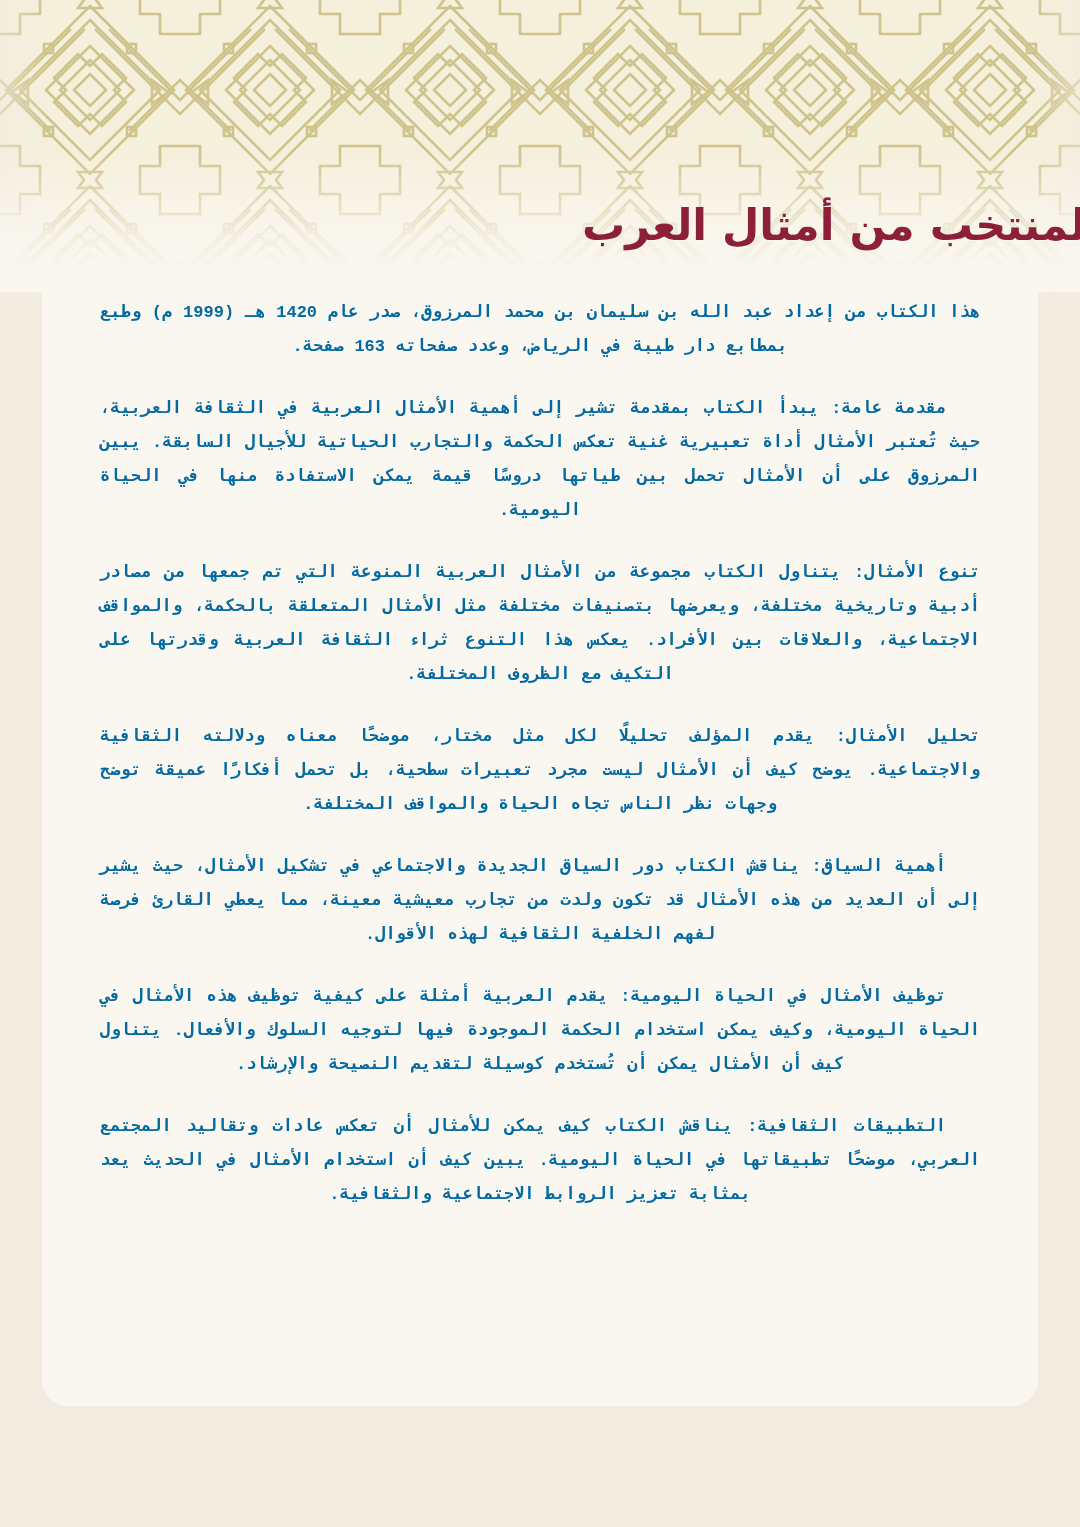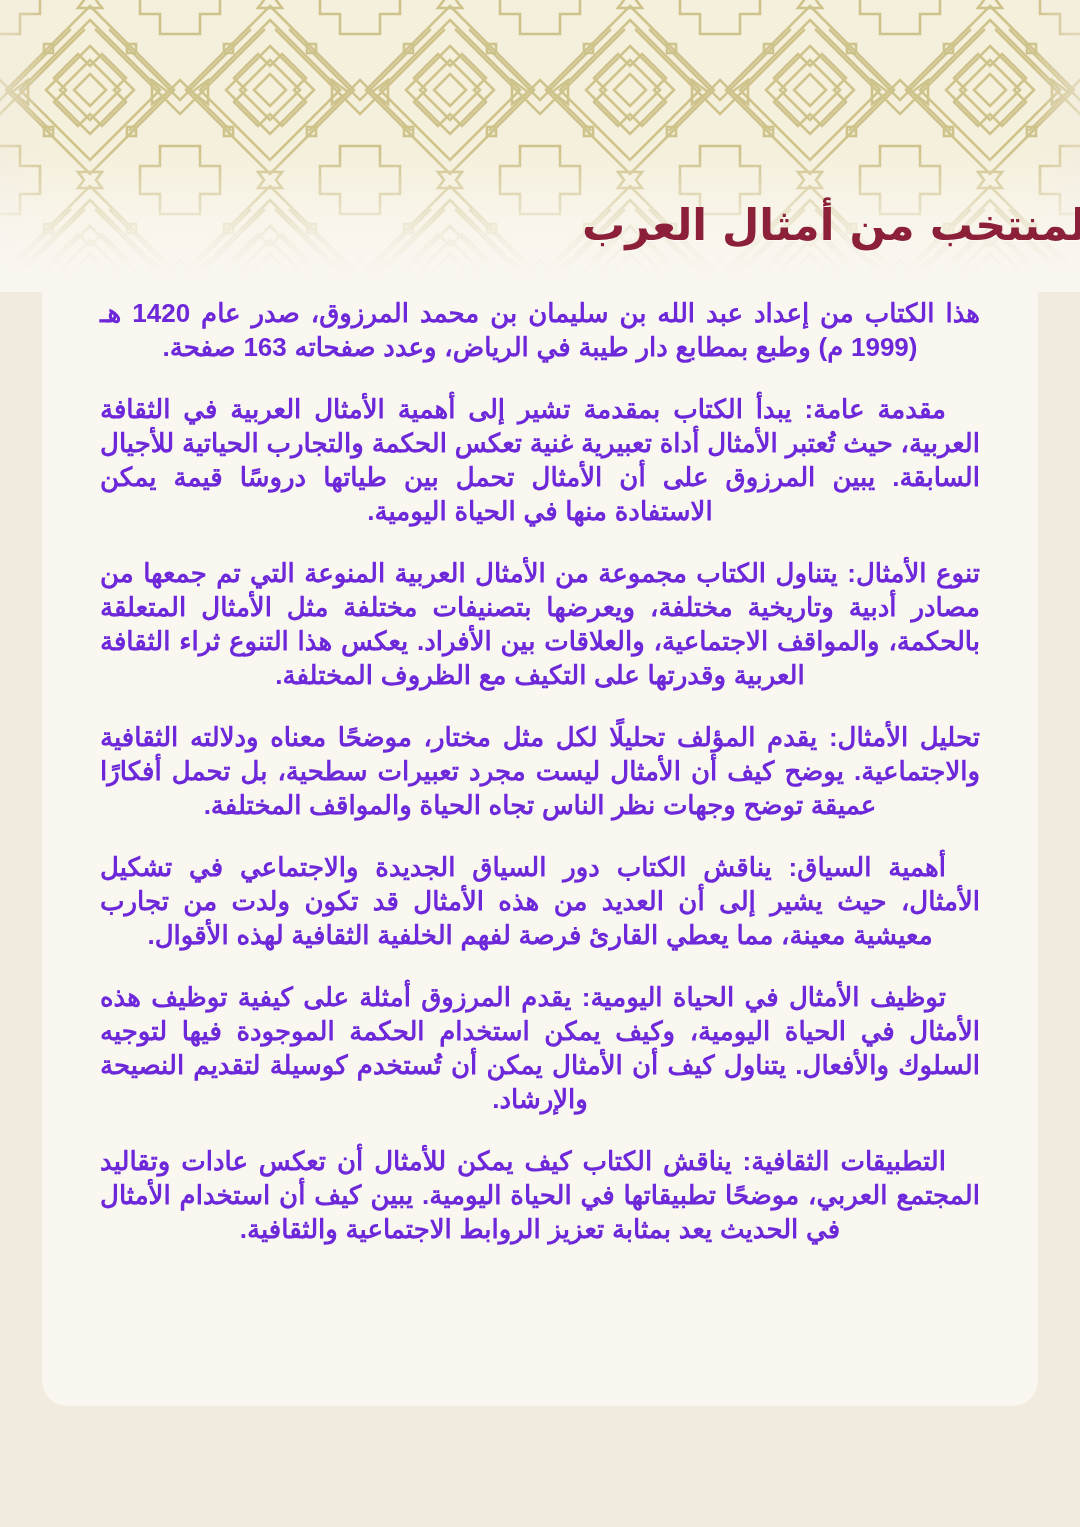--- a/index.html
+++ b/index.html
@@ -102,25 +102,25 @@
     position: absolute;
     left: 100px;
     top: 296px;
     width: 880px;
     z-index: 3;
     direction: rtl;
     text-align: justify;
     text-align-last: center;
   }
   .para {
-    font-family: Liberation Sans, sans-serif;
+    font-family: Liberation Mono, monospace;
     font-weight: bold;
-    font-size: 26px;
+    font-size: 17px;
     line-height: 34px;
-    color: #6d28d9;
+    color: #0369a1;
     margin: 0 0 28px 0;
     direction: rtl;
     text-align: justify;
     text-align-last: center;
     word-spacing: 0.5px;
   }
   .para.indent {
     text-indent: 34px;
   }
   .para:last-child {
@@ -182,15 +182,15 @@
 </div>
 
 <h1 id="doc-title">المنتخب من أمثال العرب</h1>
 
 <div id="content">
   <p class="para">هذا الكتاب من إعداد عبد الله بن سليمان بن محمد المرزوق، صدر عام 1420 هـ (1999 م) وطبع بمطابع دار طيبة في الرياض، وعدد صفحاته 163 صفحة.</p>
   <p class="para indent">مقدمة عامة: يبدأ الكتاب بمقدمة تشير إلى أهمية الأمثال العربية في الثقافة العربية، حيث تُعتبر الأمثال أداة تعبيرية غنية تعكس الحكمة والتجارب الحياتية للأجيال السابقة. يبين المرزوق على أن الأمثال تحمل بين طياتها دروسًا قيمة يمكن الاستفادة منها في الحياة اليومية.</p>
   <p class="para">تنوع الأمثال: يتناول الكتاب مجموعة من الأمثال العربية المنوعة التي تم جمعها من مصادر أدبية وتاريخية مختلفة، ويعرضها بتصنيفات مختلفة مثل الأمثال المتعلقة بالحكمة، والمواقف الاجتماعية، والعلاقات بين الأفراد. يعكس هذا التنوع ثراء الثقافة العربية وقدرتها على التكيف مع الظروف المختلفة.</p>
   <p class="para">تحليل الأمثال: يقدم المؤلف تحليلًا لكل مثل مختار، موضحًا معناه ودلالته الثقافية والاجتماعية. يوضح كيف أن الأمثال ليست مجرد تعبيرات سطحية، بل تحمل أفكارًا عميقة توضح وجهات نظر الناس تجاه الحياة والمواقف المختلفة.</p>
   <p class="para indent">أهمية السياق: يناقش الكتاب دور السياق الجديدة والاجتماعي في تشكيل الأمثال، حيث يشير إلى أن العديد من هذه الأمثال قد تكون ولدت من تجارب معيشية معينة، مما يعطي القارئ فرصة لفهم الخلفية الثقافية لهذه الأقوال.</p>
-  <p class="para indent">توظيف الأمثال في الحياة اليومية: يقدم المرزوق أمثلة على كيفية توظيف هذه الأمثال في الحياة اليومية، وكيف يمكن استخدام الحكمة الموجودة فيها لتوجيه السلوك والأفعال. يتناول كيف أن الأمثال يمكن أن تُستخدم كوسيلة لتقديم النصيحة والإرشاد.</p>
+  <p class="para indent">توظيف الأمثال في الحياة اليومية: يقدم العربية أمثلة على كيفية توظيف هذه الأمثال في الحياة اليومية، وكيف يمكن استخدام الحكمة الموجودة فيها لتوجيه السلوك والأفعال. يتناول كيف أن الأمثال يمكن أن تُستخدم كوسيلة لتقديم النصيحة والإرشاد.</p>
   <p class="para indent">التطبيقات الثقافية: يناقش الكتاب كيف يمكن للأمثال أن تعكس عادات وتقاليد المجتمع العربي، موضحًا تطبيقاتها في الحياة اليومية. يبين كيف أن استخدام الأمثال في الحديث يعد بمثابة تعزيز الروابط الاجتماعية والثقافية.</p>
 </div>
 
 </body></html>

